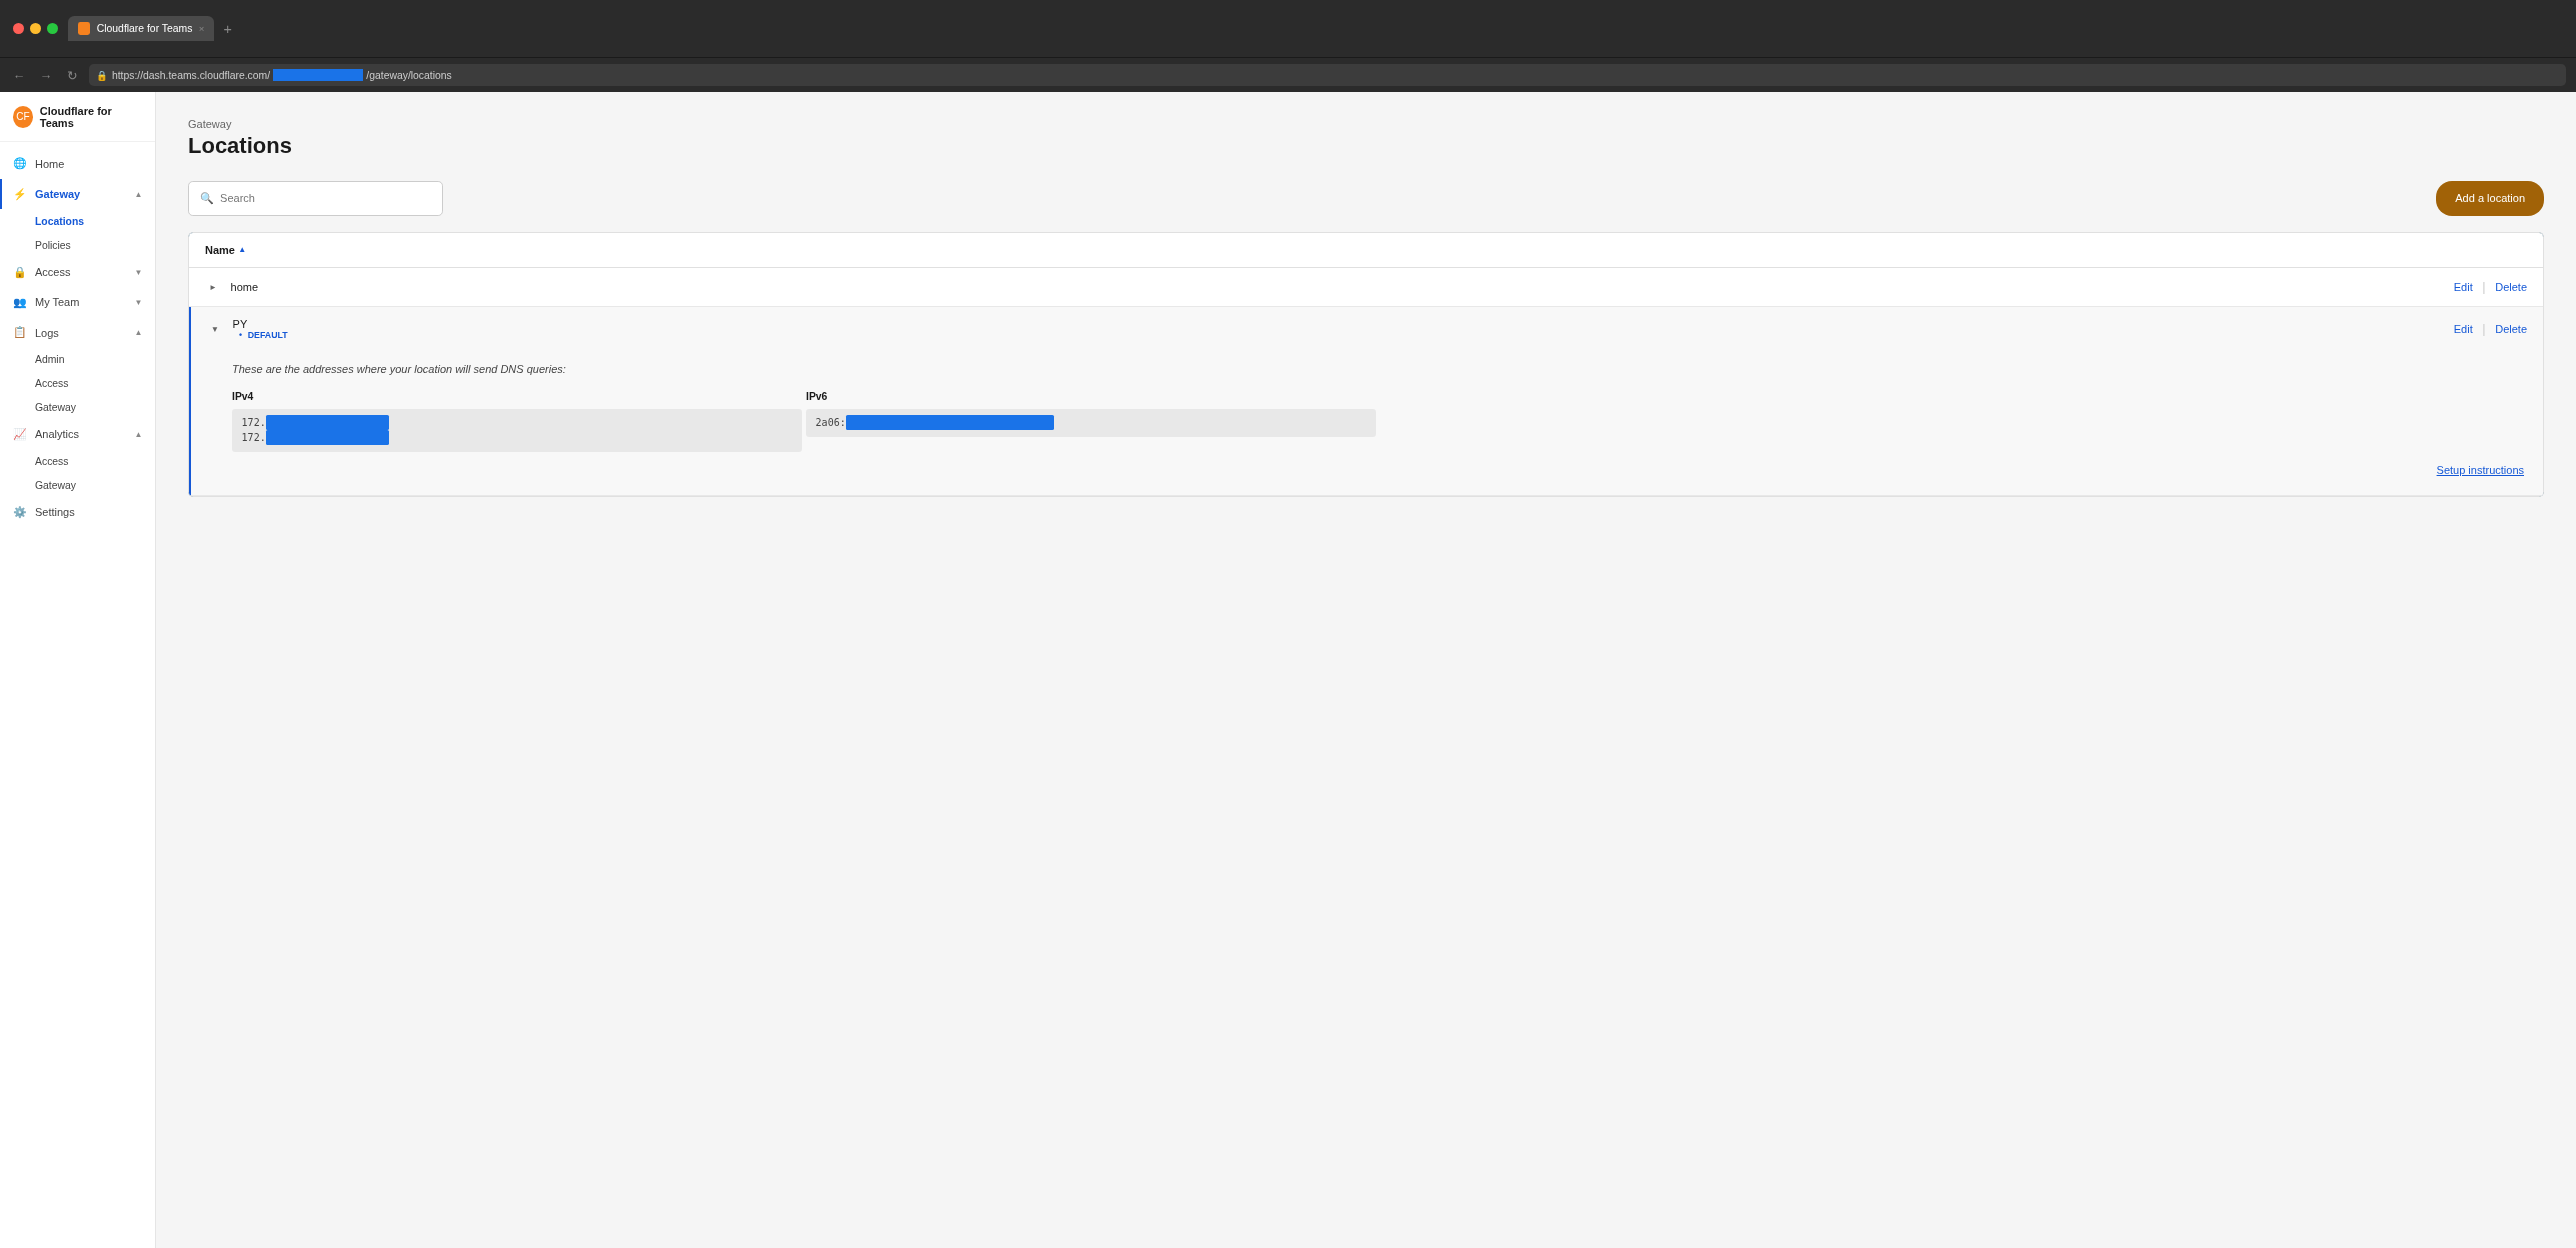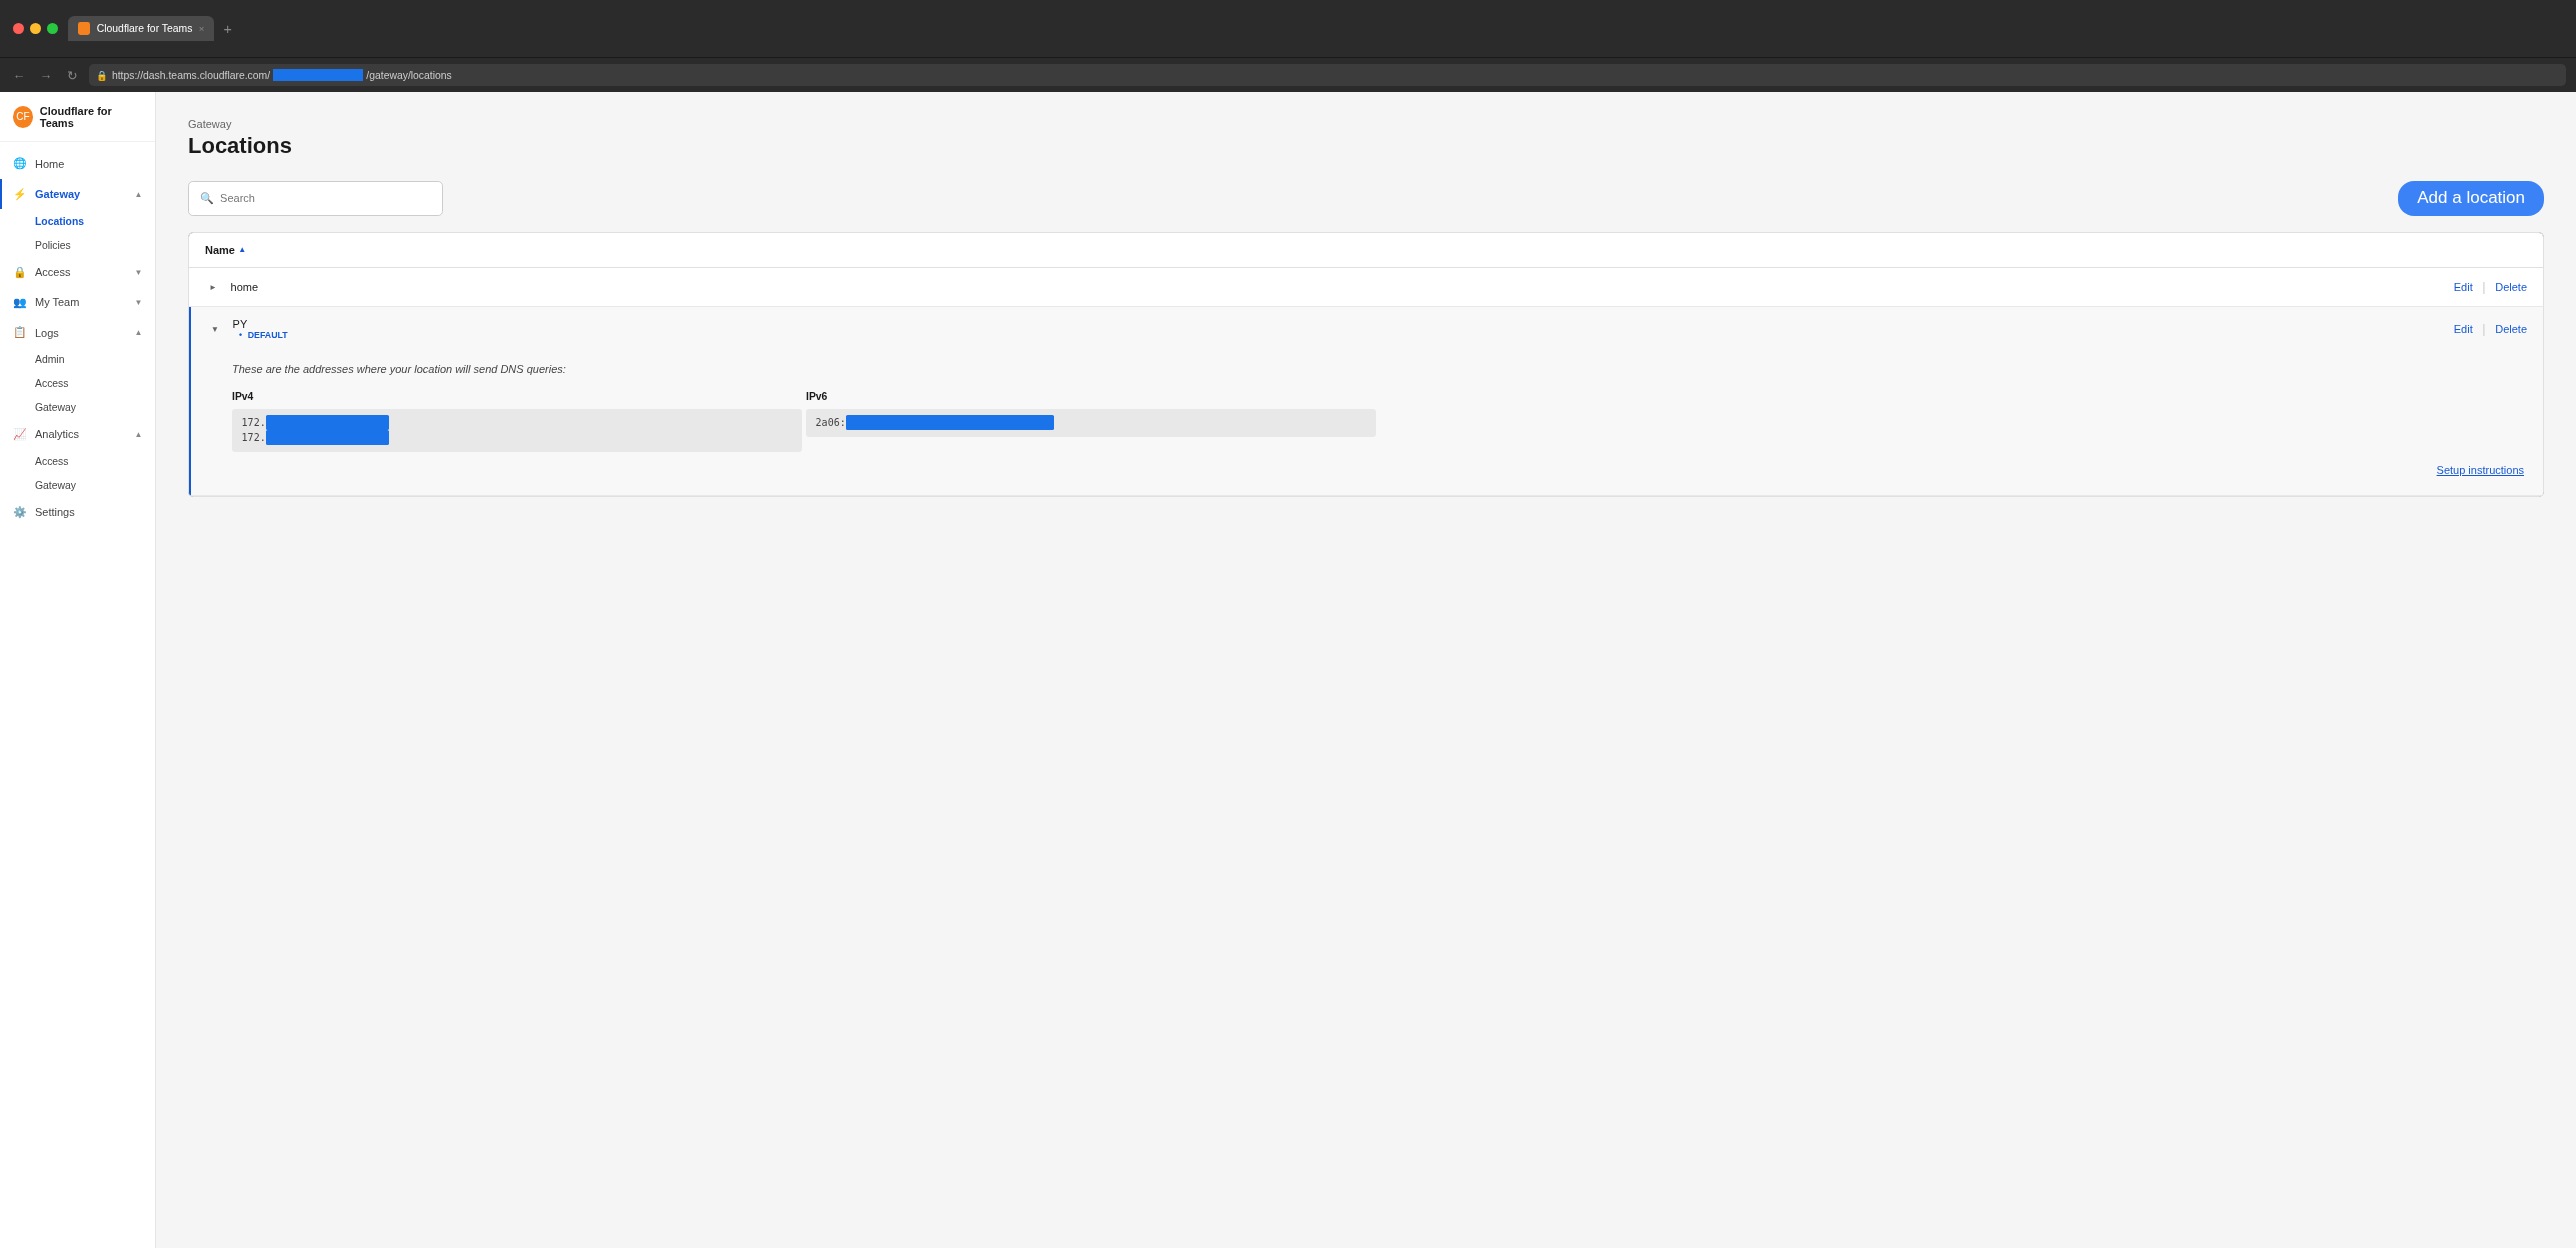--- a/index.html
+++ b/index.html
@@ -196,27 +196,27 @@
     .search-icon { color: #888; font-size: 11px; }
     .search-input {
       border: none;
       outline: none;
       font-size: 11px;
       color: #444;
       width: 100%;
       background: transparent;
     }
     .add-location-btn {
-      background: #3b82f6;
+      background: #a16207;
       color: white;
       border: none;
       border-radius: 16px;
       padding: 0 19px;
       height: 35px;
-      font-size: 17px;
+      font-size: 11px;
       font-weight: 500;
       cursor: pointer;
     }
 
     
     .locations-table {
       background: #0c4a6e;
       border: 0.8px solid #e0e0e0;
       border-radius: 4.8px;
       overflow: hidden;

